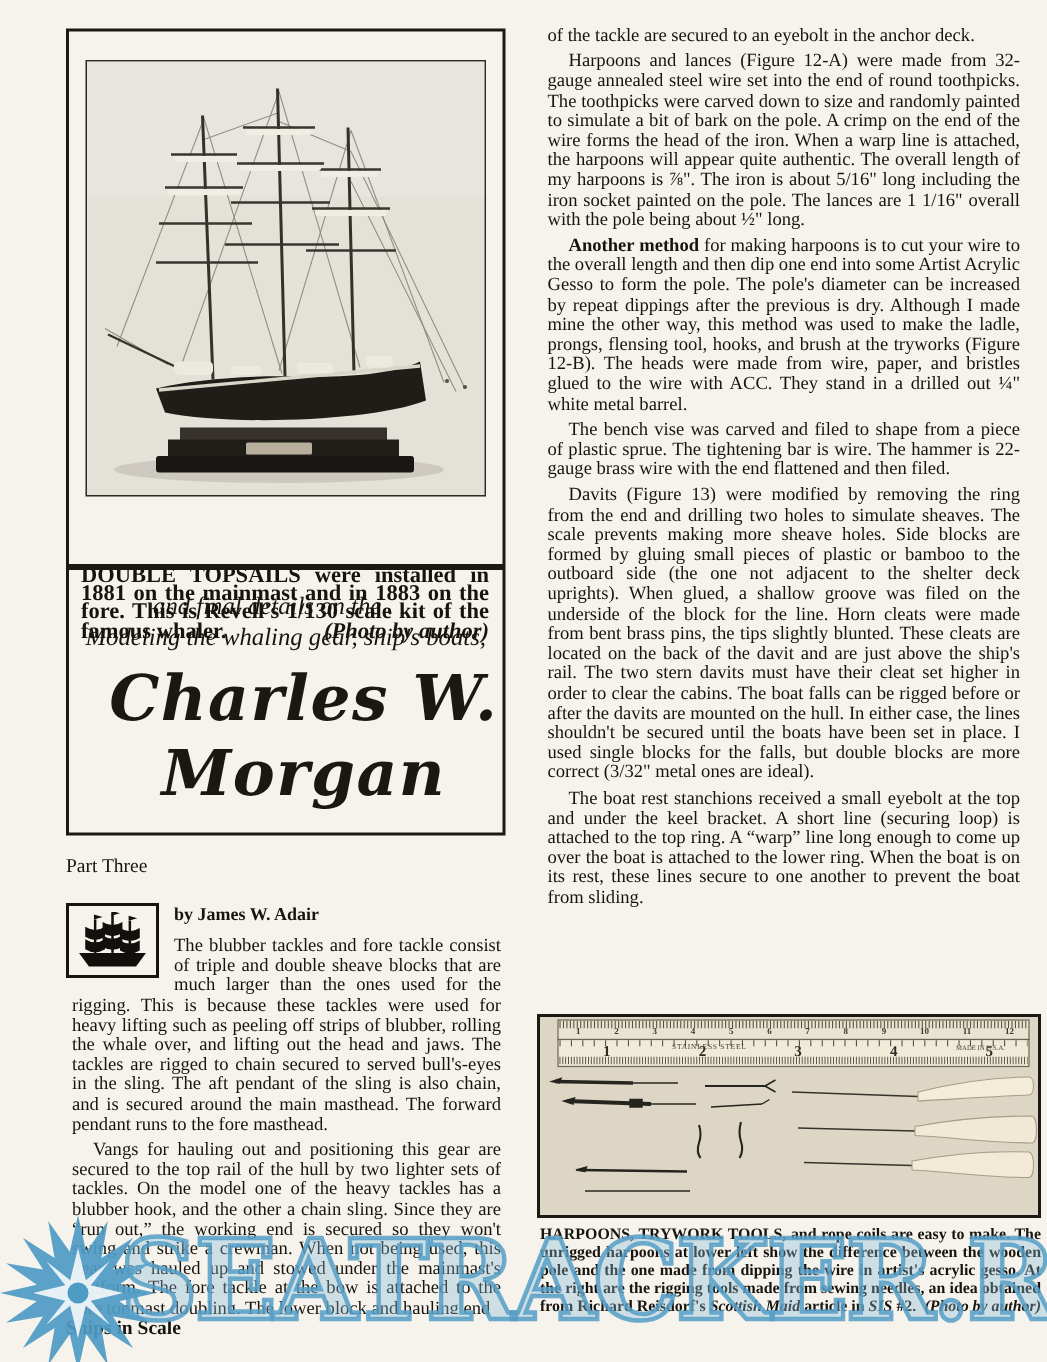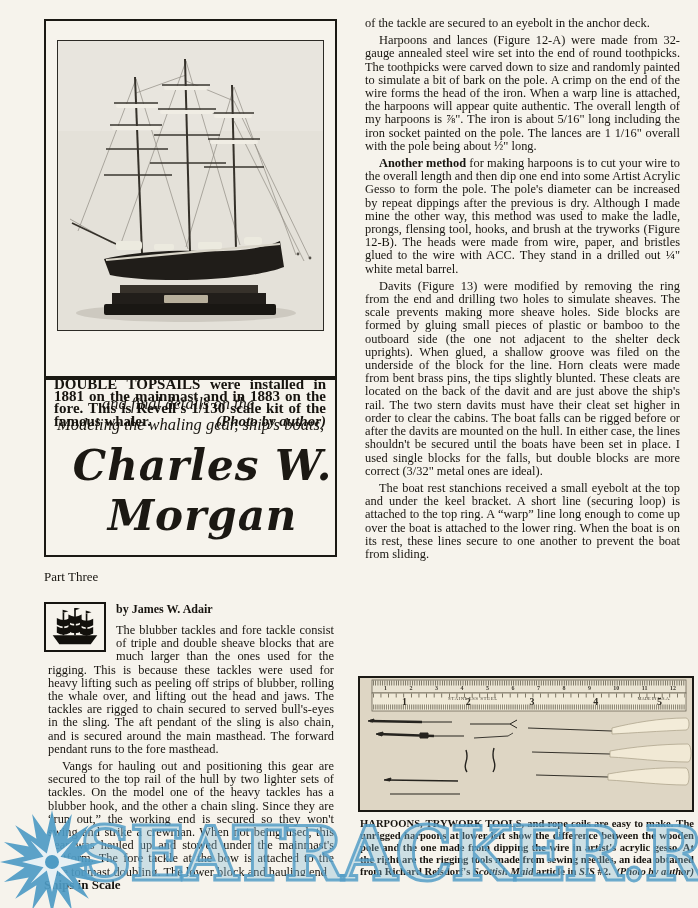--- a/index.html
+++ b/index.html
@@ -175,20 +175,21 @@
     </div>
     <div class="byline">by James W. Adair</div>
     <p class="body">The blubber tackles and fore tackle consist of triple and double sheave blocks that are much larger than the ones used for the rigging. This is because these tackles were used for heavy lifting such as peeling off strips of blubber, rolling the whale over, and lifting out the head and jaws. The tackles are rigged to chain secured to served bull's-eyes in the sling. The aft pendant of the sling is also chain, and is secured around the main masthead. The forward pendant runs to the fore masthead.</p>
     <p class="body ind">Vangs for hauling out and positioning this gear are secured to the top rail of the hull by two lighter sets of tackles. On the model one of the heavy tackles has a blubber hook, and the other a chain sling. Since they are “run out,” the working end is secured so they won't swing and strike a crewman. When not being used, this gear was hauled up and stowed under the mainmast's platform. The fore tackle at the bow is attached to the fore topmast doubling. The lower block and hauling end</p>
   </div>
 
   <div class="right-col">
     <p class="body">of the tackle are secured to an eyebolt in the anchor deck.</p>
     <p class="body ind">Harpoons and lances (Figure 12-A) were made from 32-gauge annealed steel wire set into the end of round toothpicks. The toothpicks were carved down to size and randomly painted to simulate a bit of bark on the pole. A crimp on the end of the wire forms the head of the iron. When a warp line is attached, the harpoons will appear quite authentic. The overall length of my harpoons is ⅞". The iron is about 5/16" long including the iron socket painted on the pole. The lances are 1 1/16" overall with the pole being about ½" long.</p>
     <p class="body ind"><b>Another method</b><span> for making harpoons is to cut your wire to the overall length and then dip one end into some Artist Acrylic Gesso to form the pole. The pole's diameter can be increased by repeat dippings after the previous is dry. Although I made mine the other way, this method was used to make the ladle, prongs, flensing tool, hooks, and brush at the tryworks (Figure 12-B). The heads were made from wire, paper, and bristles glued to the wire with ACC. They stand in a drilled out ¼" white metal barrel.</span></p>
+    <p class="body ind">The bench vise was carved and filed to shape from a piece of plastic sprue. The tightening bar is wire. The hammer is 22-gauge brass wire with the end flattened and then filed.</p>
     <p class="body ind">Davits (Figure 13) were modified by removing the ring from the end and drilling two holes to simulate sheaves. The scale prevents making more sheave holes. Side blocks are formed by gluing small pieces of plastic or bamboo to the outboard side (the one not adjacent to the shelter deck uprights). When glued, a shallow groove was filed on the underside of the block for the line. Horn cleats were made from bent brass pins, the tips slightly blunted. These cleats are located on the back of the davit and are just above the ship's rail. The two stern davits must have their cleat set higher in order to clear the cabins. The boat falls can be rigged before or after the davits are mounted on the hull. In either case, the lines shouldn't be secured until the boats have been set in place. I used single blocks for the falls, but double blocks are more correct (3/32" metal ones are ideal).</p>
     <p class="body ind">The boat rest stanchions received a small eyebolt at the top and under the keel bracket. A short line (securing loop) is attached to the top ring. A “warp” line long enough to come up over the boat is attached to the lower ring. When the boat is on its rest, these lines secure to one another to prevent the boat from sliding.</p>
   </div>
 
   <div class="photo2">
     <svg width="332" height="132" viewBox="0 0 332 132">
       <rect x="0" y="0" width="332" height="132" fill="#ded6c4"></rect>
 
       <rect x="12" y="2" width="314" height="13" fill="#e9e3d2" stroke="#6b6556" stroke-width="0.8"></rect>
       <line x1="13" y1="5" x2="325" y2="5" stroke="#55503f" stroke-width="5" stroke-dasharray="0.7,1.6"></line>

